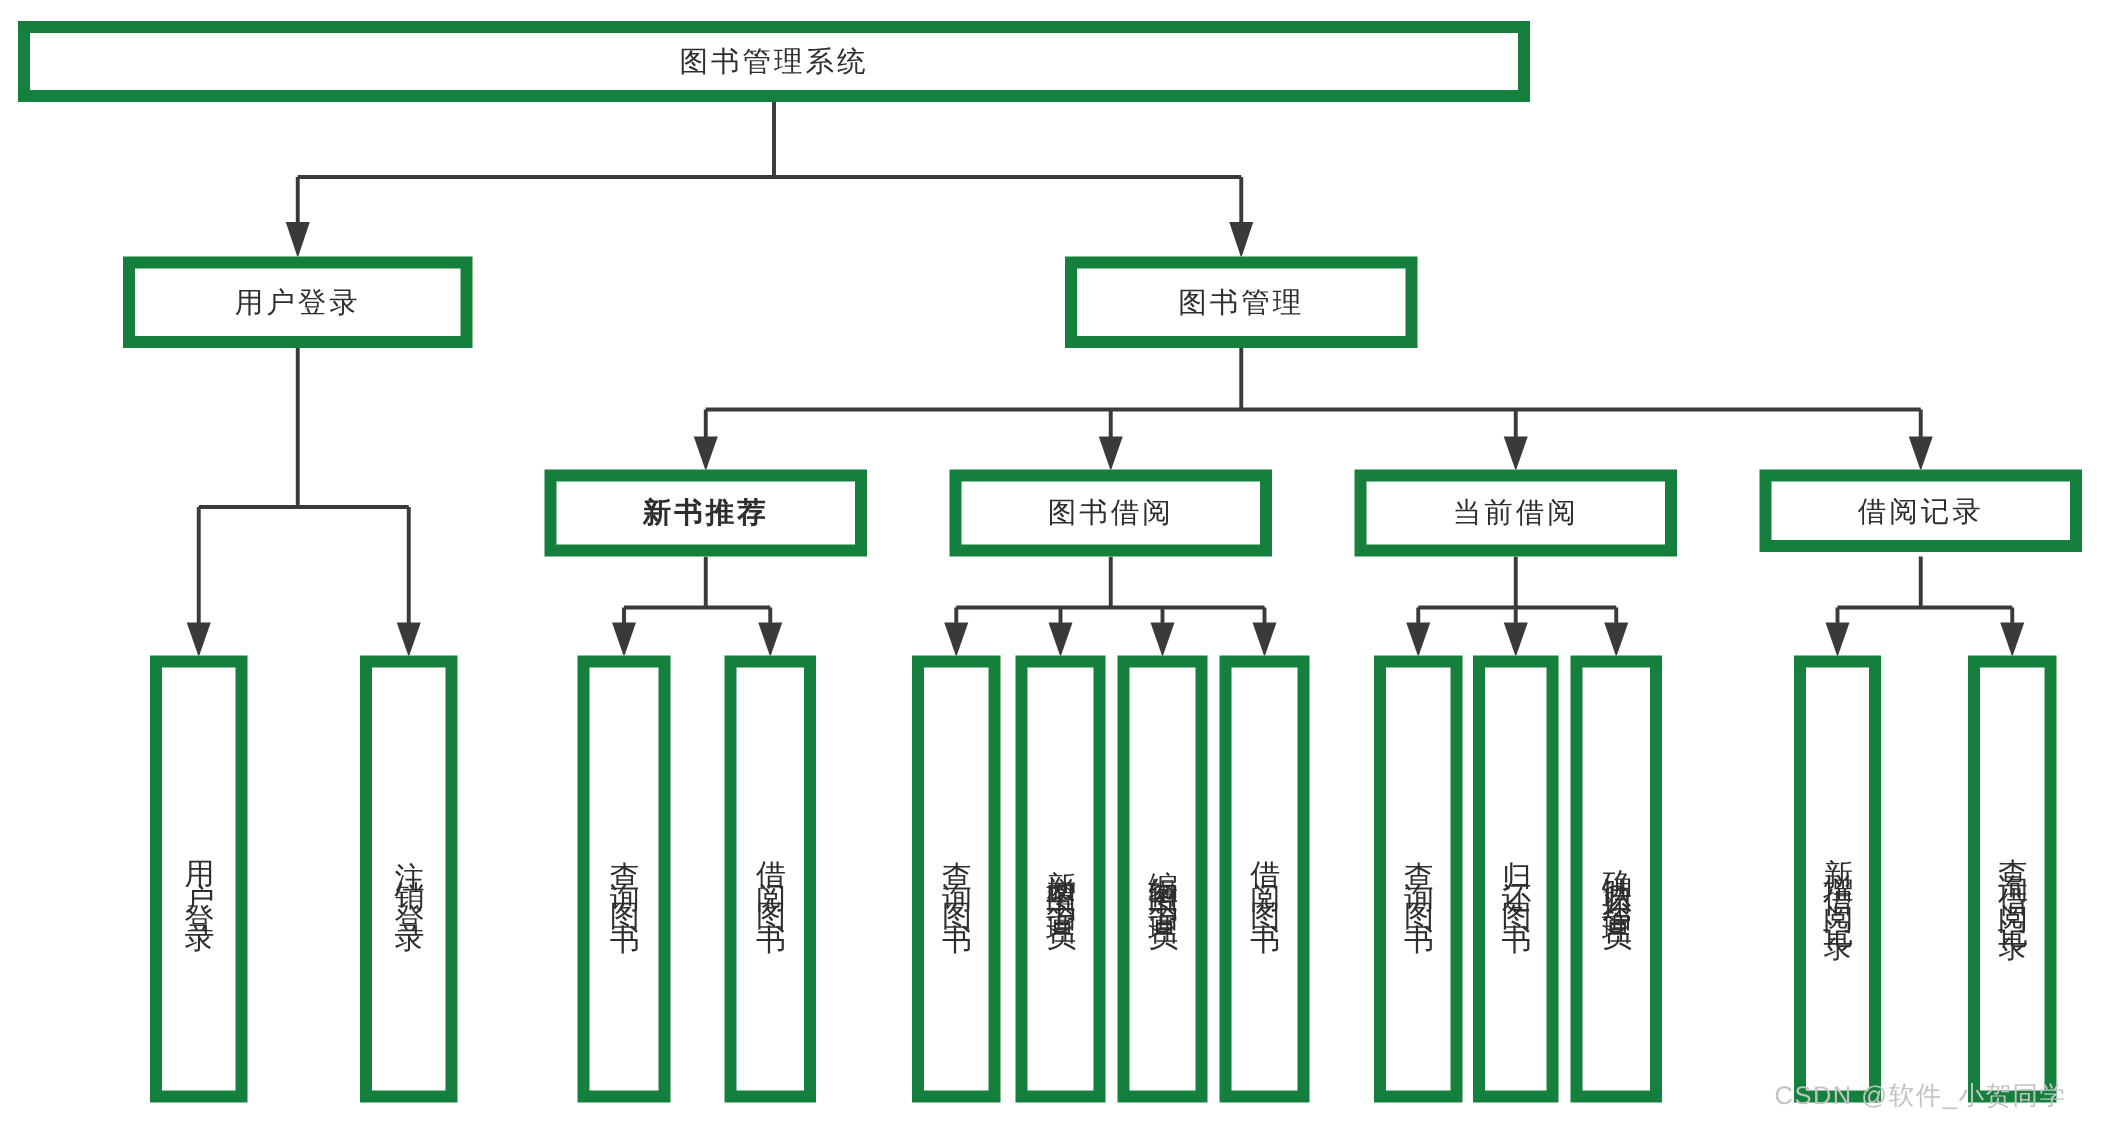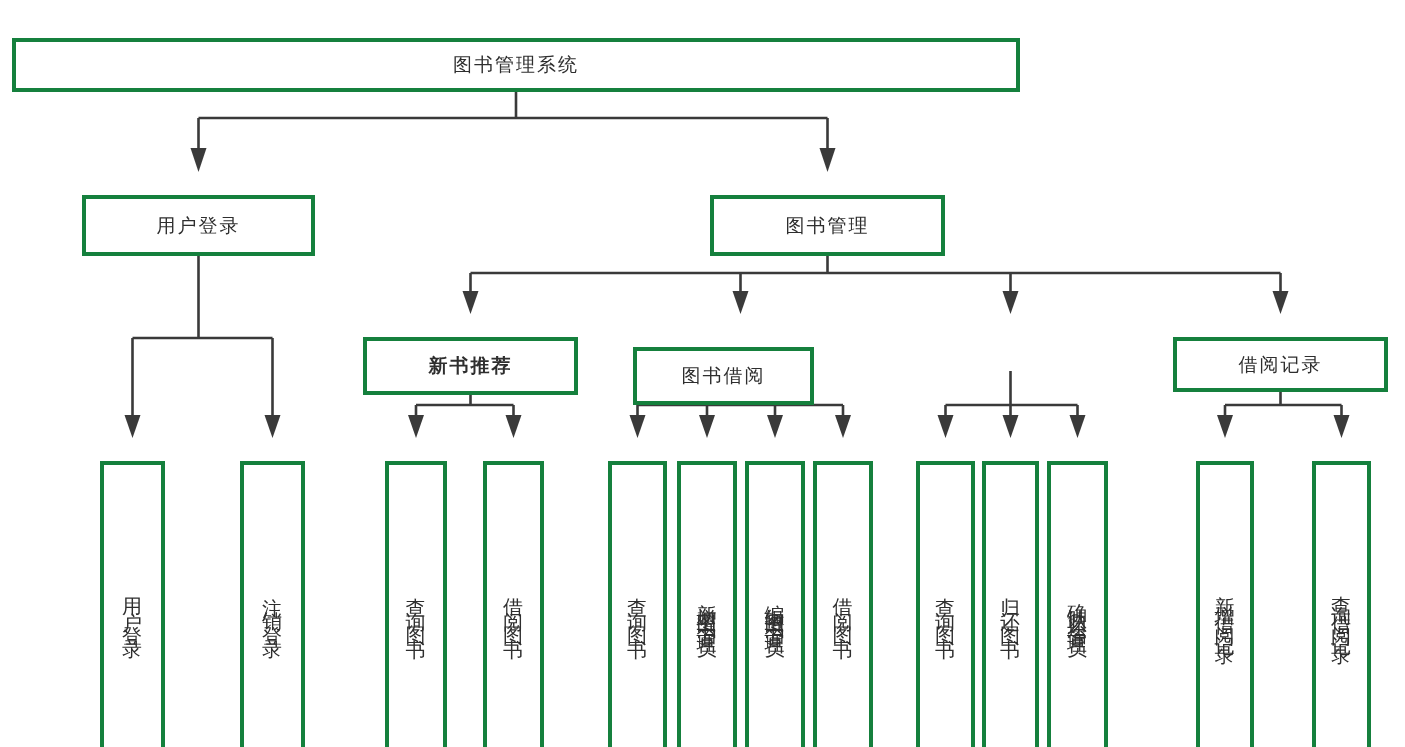--- a/index.html
+++ b/index.html
@@ -18,26 +18,25 @@
   .svg-layer {
     position: absolute;
     left: 0; top: 0;
     width: 1405px;
     height: 747px;
   }
   .node {
     position: absolute;
     box-sizing: border-box;
     background: #ffffff;
-    border: 4px solid #15803d;
+    border: 8px solid #15803d;
     color: #2e2e2e;
     display: flex;
     align-items: center;
     justify-content: center;
-    margin-top: 24px;
   }
   .node.h {
     font-size: 19px;
     letter-spacing: 2px;
     white-space: nowrap;
   }
   .node.leaf {
     writing-mode: vertical-rl;
     text-orientation: mixed;
     font-size: 20px;
@@ -58,21 +57,21 @@
     letter-spacing: 1px;
     color: #c2c2c2;
     white-space: nowrap;
     z-index: 5;
   }
   
   .root-box       { left: 12px;   top: 14px;  width: 1008px; height: 54px; }
   .l2-user-login  { left: 82px;   top: 171px; width: 233px;  height: 61px; }
   .l2-book-mgmt   { left: 710px;  top: 171px; width: 235px;  height: 61px; font-family: Liberation Serif, serif; }
   .l3-new-book    { left: 363px;  top: 313px; width: 215px;  height: 58px; font-weight: bold; }
-  .l3-borrow      { left: 633px;  top: 323px; width: 181px;  height: 58px; }
+  .l3-borrow      { left: 633px;  top: 313px; width: 215px;  height: 58px; }
   .l3-current     { left: 903px;  top: 313px; width: 215px;  height: 58px; }
   .l3-records     { left: 1173px; top: 313px; width: 215px;  height: 55px; }
   .leaf-a { left: 100px;  top: 437px; width: 65px; height: 298px; }
   .leaf-b { left: 240px;  top: 437px; width: 65px; height: 298px; }
   .leaf-c { left: 385px;  top: 437px; width: 62px; height: 298px; }
   .leaf-d { left: 483px;  top: 437px; width: 61px; height: 298px; }
   .leaf-e { left: 608px;  top: 437px; width: 59px; height: 298px; }
   .leaf-f { left: 677px;  top: 437px; width: 60px; height: 298px; }
   .leaf-g { left: 745px;  top: 437px; width: 60px; height: 298px; }
   .leaf-h { left: 813px;  top: 437px; width: 60px; height: 298px; }
@@ -140,32 +139,36 @@
   <div class="node h l2-book-mgmt">
     <span>图书管理</span>
   </div>
 
   <div class="node h l3-new-book">
     <span>新书推荐</span>
   </div>
   <div class="node h l3-borrow">
     <span>图书借阅</span>
   </div>
+  <div class="node h l3-current">
+    <span>当前借阅</span>
+  </div>
   <div class="node h l3-records">
     <span>借阅记录</span>
   </div>
 
   <div class="node leaf leaf-a">用户登录</div>
   <div class="node leaf leaf-b">注销登录</div>
   <div class="node leaf leaf-c">查询图书</div>
   <div class="node leaf leaf-d">借阅图书</div>
   <div class="node leaf leaf-e">查询图书</div>
   <div class="node leaf long leaf-f">新增图书（管理员）</div>
   <div class="node leaf long leaf-g">编辑图书（管理员）</div>
   <div class="node leaf leaf-h">借阅图书</div>
   <div class="node leaf leaf-i">查询图书</div>
   <div class="node leaf leaf-j">归还图书</div>
   <div class="node leaf long leaf-k">确认归还（管理员）</div>
   <div class="node leaf mid leaf-l">新增借阅记录</div>
   <div class="node leaf mid leaf-m">查询借阅记录</div>
 
+  <div class="watermark">CSDN @软件_小贺同学</div>
 
 </div>
 
 </body></html>

